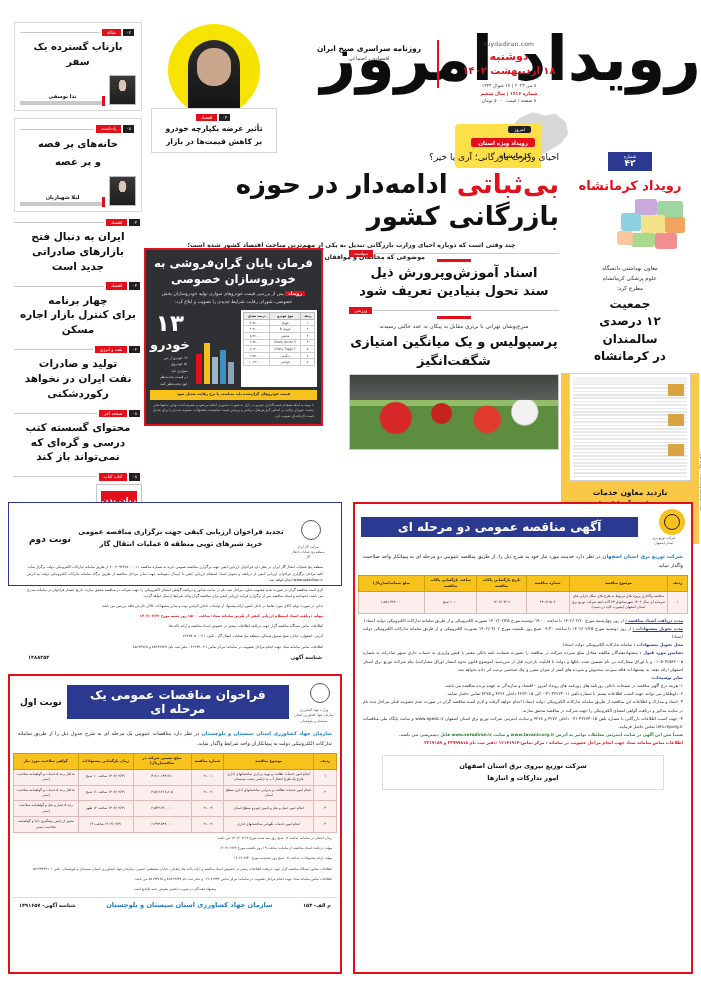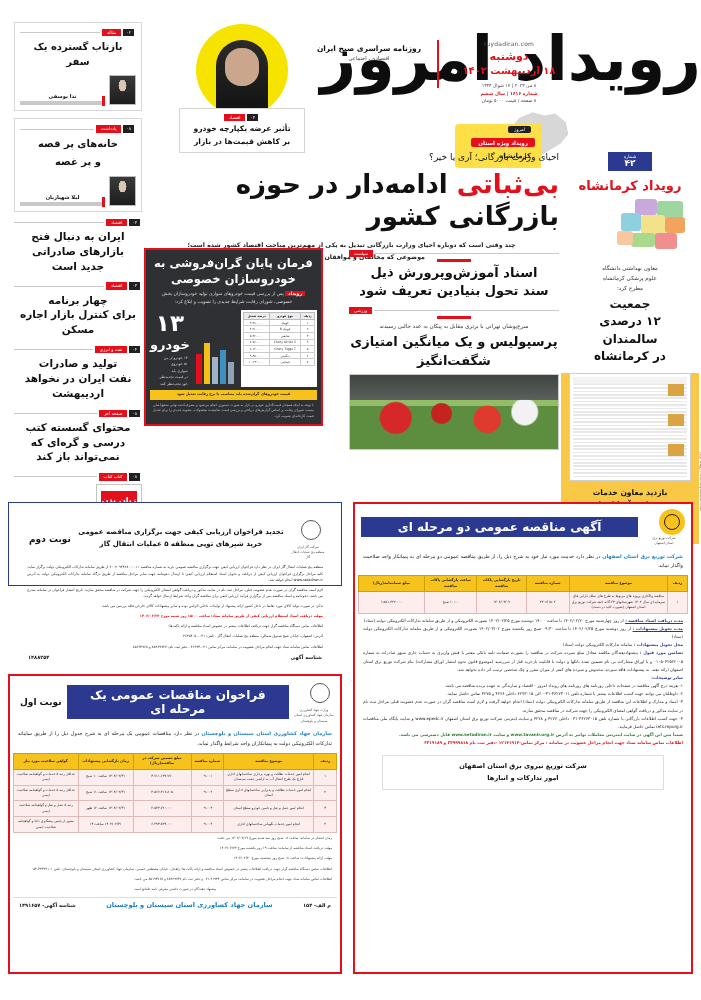--- a/index.html
+++ b/index.html
@@ -333,21 +333,21 @@
     </div>
 
     <div class="rail-item">
       <div class="tag-row">
         <span class="pg-num">۰۴</span>
         <span class="cat-tag">نفت و انرژی</span>
         <span class="rule"></span>
       </div>
       <div class="rail-head">تولید و صادرات</div>
       <div class="rail-head" style="margin-top:-5px">نفت ایران در نخواهد</div>
-      <div class="rail-head" style="margin-top:-5px">اردیبهشت</div>
+      <div class="rail-head" style="margin-top:-5px">رکوردشکنی</div>
     </div>
 
     <div class="rail-item">
       <div class="tag-row">
         <span class="pg-num">۰۸</span>
         <span class="cat-tag">صفحه آخر</span>
         <span class="rule"></span>
       </div>
       <div class="rail-head">محتوای گسسته کتب</div>
       <div class="rail-head" style="margin-top:-5px">درسی و گره‌ای که</div>
@@ -395,21 +395,21 @@
       <div class="iranmap"></div>
       <div class="dot"></div>
       <div class="mh-orange">
         <span class="ob1">امروز</span>
         <span class="ob2">رویداد ویژه استان</span>
         <span class="ob3">کرمانشاه</span>
       </div>
     </div>
   </div>
 
-  <div style="position:absolute;right:396px;top:24px;width:126px;">
+  <div style="position:absolute;right:424px;top:24px;width:126px;">
     <div style="width:92px;height:92px;border-radius:50%;background:#f6e400;margin:0 auto;position:relative;overflow:hidden;">
       <div style="position:absolute;left:50%;top:16px;transform:translateX(-50%);width:52px;height:76px;background:linear-gradient(#2b2b2b,#111);border-radius:26px 26px 0 0;"></div>
       <div style="position:absolute;left:50%;top:24px;transform:translateX(-50%);width:34px;height:38px;background:#caa78c;border-radius:16px;"></div>
     </div>
     <div style="background:#fff;border:1px solid #d5d5d5;margin-top:-8px;padding:3px 4px 4px;position:relative;">
       <div class="tag-row" style="justify-content:center;">
         <span class="pg-num">۰۳</span>
         <span class="cat-tag">اقتصاد</span>
       </div>
       <div style="font-size:7.6px;font-weight:bold;text-align:center;line-height:1.6;">تأثیر عرضه یکپارچه خودرو</div>

